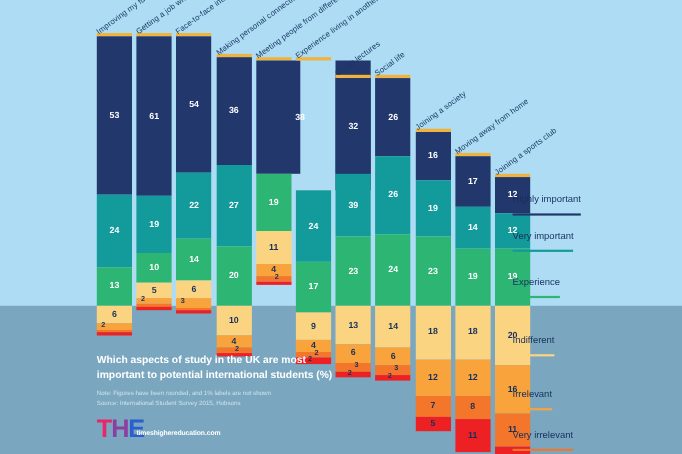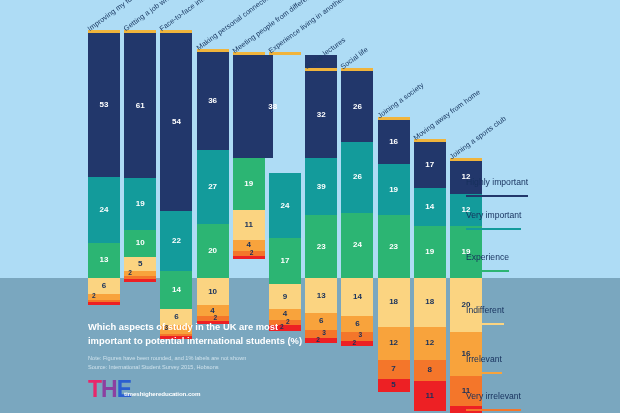--- a/index.html
+++ b/index.html
@@ -111,21 +111,21 @@
         </div>
         <div class="seg" title="Getting a job when I graduate — Irrelevant: 2%" style="height: 5.44px; background: rgb(248, 163, 60);">
           <span class="dk" style="position: absolute; font-size: 6.6px; left: 4px; top: -1px;">2</span>
         </div>
         <div class="seg" title="Getting a job when I graduate — Very irrelevant: 1%" style="height: 2.72px; background: rgb(244, 118, 42);"></div>
         <div class="seg" title="Getting a job when I graduate — Highly irrelevant: 1%" style="height: 2.72px; background: rgb(237, 32, 36);"></div>
       </div>
       <div class="catlabel" style="left: 127.2px; top: 24.2px;">Getting a job when I graduate</div>
       <div class="barwrap" style="left: 160.4px; top: 30.2px;">
         <div class="cap"></div>
-        <div class="seg" title="Face-to-face interaction with my course leader — Highly important: 54%" style="height: 178px; background: rgb(34, 55, 107);">
+        <div class="seg" title="Face-to-face interaction with my course leader — Highly important: 54%" style="height: 124px; background: rgb(34, 55, 107);">
           <span class="lt">54</span>
         </div>
         <div class="seg" title="Face-to-face interaction with my course leader — Very important: 22%" style="height: 59.84px; background: rgb(19, 155, 155);">
           <span class="lt">22</span>
         </div>
         <div class="seg" title="Face-to-face interaction with my course leader — Important: 14%" style="height: 38.08px; background: rgb(44, 181, 115);">
           <span class="lt">14</span>
         </div>
         <div class="seg" title="Face-to-face interaction with my course leader — Indifferent: 6%" style="height: 16.32px; background: rgb(251, 212, 129);">
           <span class="dk">6</span>

